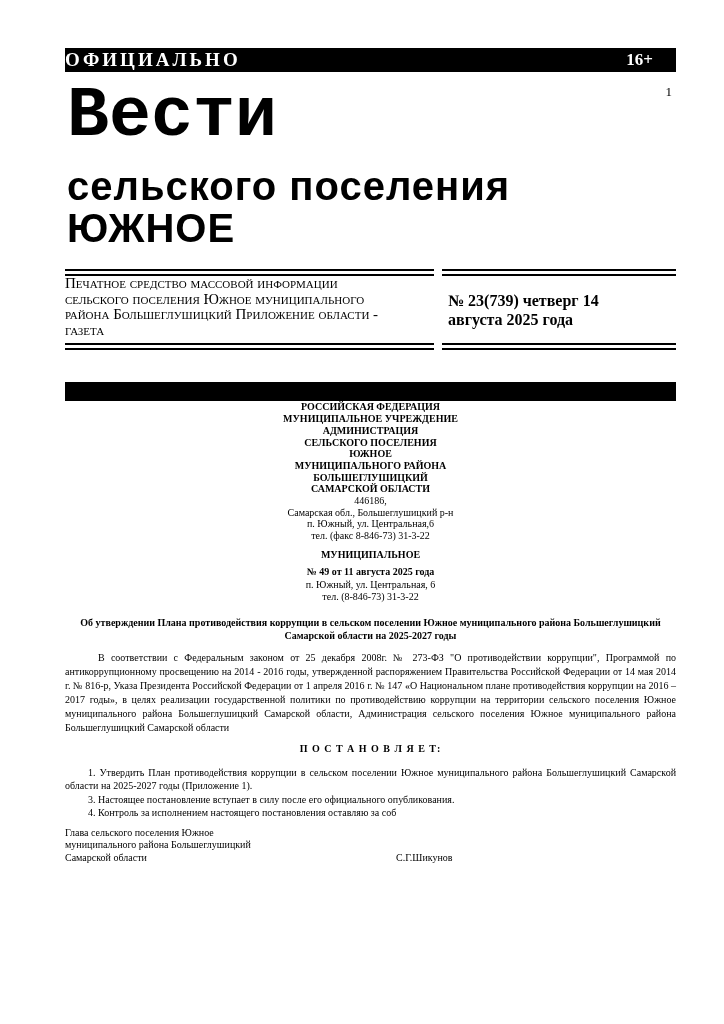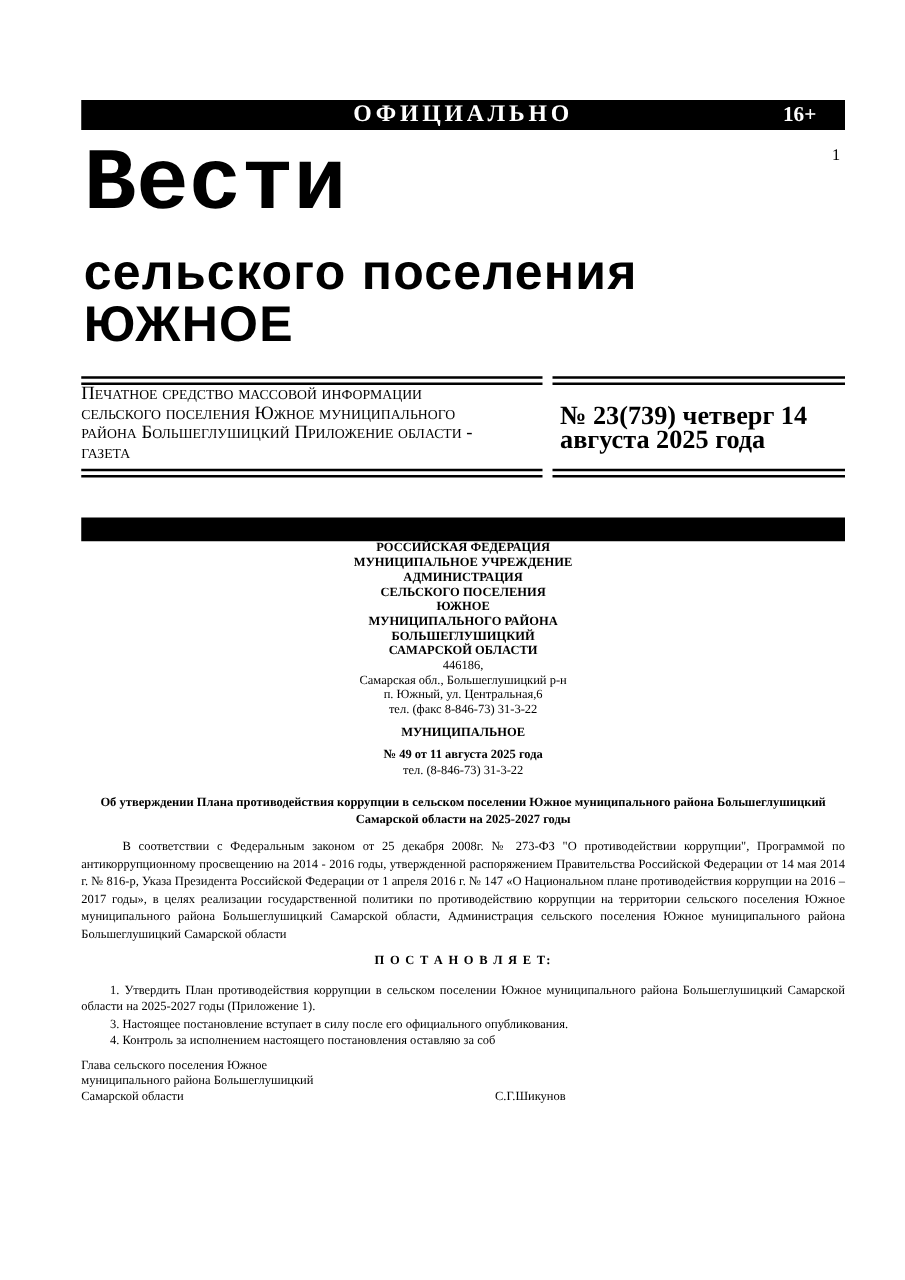--- a/index.html
+++ b/index.html
@@ -9,39 +9,39 @@
     font-family:"Liberation Serif", serif;
     color:#000;
     overflow:hidden;
   }
   .page { position:relative; width:724px; height:1024px; background:#fff; }
   .page-num { position:absolute; top:36px; right:52px; font-size:13px; }
   .content { margin-left:65px; width:611px; }
 
   
   .banner1 {
-    margin-top:80px; height:24px; background:#000; color:#fff;
-    position:relative; text-align:center;
+    margin-top:48px; height:24px; background:#000; color:#fff;
+    position:relative; text-align:left;
   }
   .banner1-title { font-weight:bold; font-size:19px; letter-spacing:3px; line-height:24px; }
   .age-badge { position:absolute; right:23px; top:0; font-weight:bold; font-size:17px; line-height:24px; }
 
   
   .np-title  { font-family:Liberation Mono, monospace; font-weight:bold; font-size:70px; line-height:1.02; margin:9px 0 0 2px; }
   .np-subtitle { font-family:"Liberation Sans", sans-serif; font-weight:bold; font-size:40px; line-height:1.05; letter-spacing:1px; margin:13px 0 0 2px; }
 
   
   .masthead-row { display:flex; gap:8px; margin-top:20px; align-items:stretch; }
   .mh-left {
     width:369px; border-top:7px double #000; border-bottom:7px double #000;
     padding:0 0 5px 0; font-variant:small-caps; font-size:15px; line-height:15.5px;
   }
   .mh-right {
     flex:1; border-top:7px double #000; border-bottom:7px double #000;
-    padding:15px 30px 0 6px; font-weight:bold; font-size:21px; line-height:19px;
+    padding:15px 30px 0 6px; font-weight:bold; font-size:16px; line-height:19px;
   }
 
   
   .banner2 {
     margin-top:32px; height:19px; background:#000; color:#fff;
     font-family:"Liberation Sans", sans-serif; font-weight:bold;
     font-size:12.5px; line-height:19px; letter-spacing:1px;
     padding-left:23px; white-space:pre;
   }
 
@@ -102,20 +102,21 @@
       <div class="center bold hdr-line">БОЛЬШЕГЛУШИЦКИЙ</div>
       <div class="center bold hdr-line">САМАРСКОЙ  ОБЛАСТИ</div>
 
       <div class="center hdr-line">446186,</div>
       <div class="center hdr-line">Самарская  обл., Большеглушицкий р-н</div>
       <div class="center hdr-line">п. Южный, ул. Центральная,6</div>
       <div class="center hdr-line">тел. (факс  8-846-73) 31-3-22</div>
 
       <div class="center bold doc-type">МУНИЦИПАЛЬНОЕ</div>
       <div class="center bold doc-num">№ 49 от 11 августа 2025 года</div>
+      <div class="center addr2-line">п. Южный, ул. Центральная, 6</div>
       <div class="center addr2-line">тел. (8-846-73) 31-3-22</div>
 
       <div class="center bold doc-title">Об утверждении Плана противодействия коррупции в сельском поселении Южное муниципального района Большеглушицкий Самарской области на 2025-2027 годы</div>
 
       <p class="preamble">В соответствии с Федеральным законом от 25 декабря 2008г. № 273-ФЗ "О противодействии коррупции", Программой по антикоррупционному просвещению на 2014 - 2016 годы, утвержденной распоряжением Правительства Российской Федерации от 14 мая 2014 г. № 816-р, Указа Президента Российской Федерации от 1 апреля 2016 г. № 147 «О Национальном плане противодействия коррупции на 2016 – 2017 годы», в целях реализации государственной политики по противодействию коррупции на территории сельского поселения Южное муниципального района Большеглушицкий Самарской области, Администрация сельского поселения Южное муниципального района Большеглушицкий Самарской области</p>
 
       <div class="center bold resolves">П О С Т А Н О В Л Я Е Т:</div>
 
       <p class="item item-0">1. Утвердить План противодействия коррупции в сельском поселении Южное муниципального  района Большеглушицкий Самарской области на 2025-2027 годы  (Приложение 1).</p>
       <p class="item">3. Настоящее постановление вступает в силу после его официального опубликования.</p>

